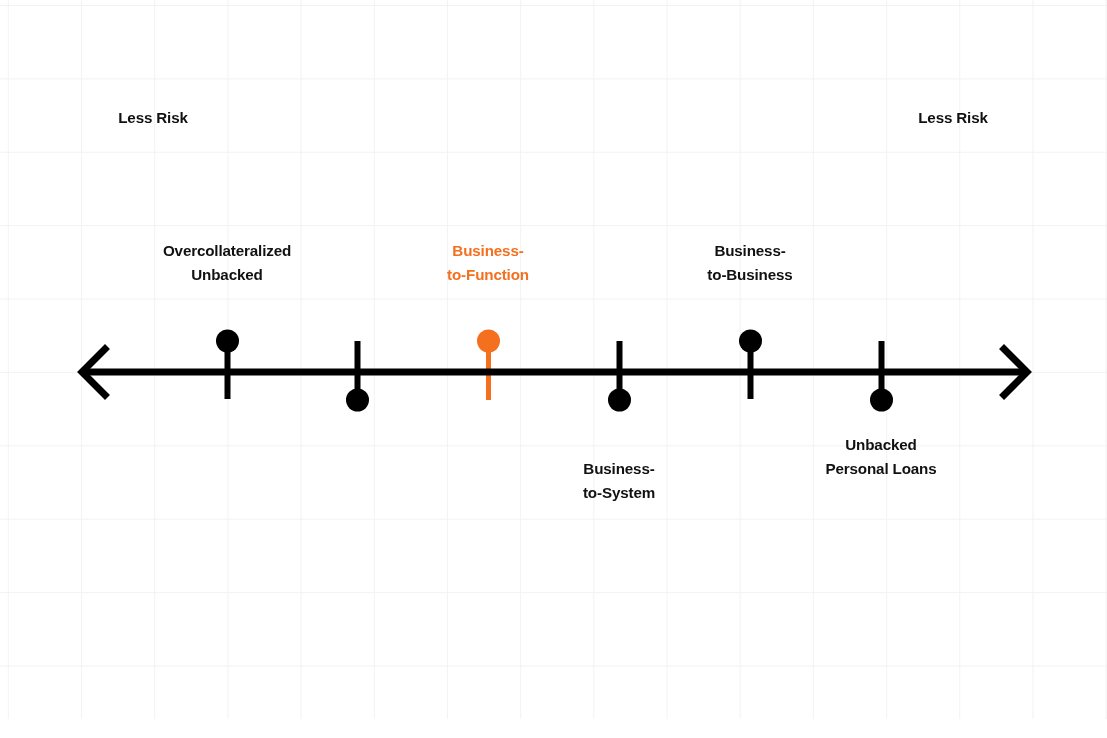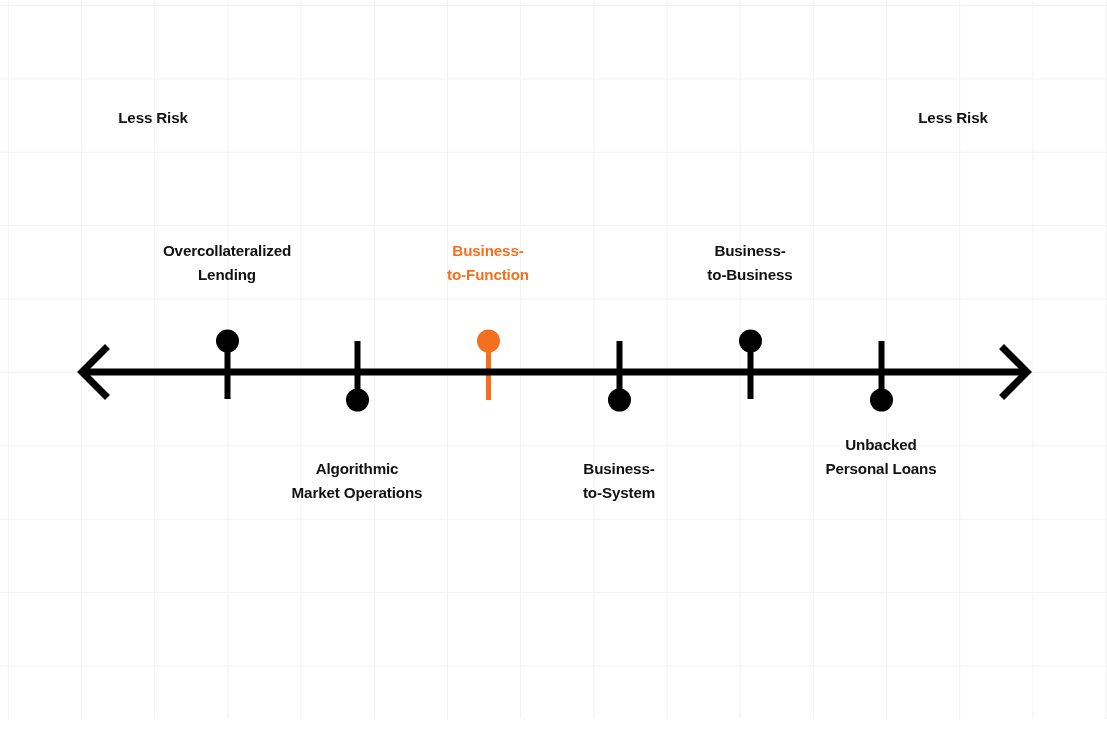--- a/index.html
+++ b/index.html
@@ -72,30 +72,28 @@
 
 <div id="stage">
 
   <div id="grid"></div>
 
   <div class="end-label" id="left-end-label" style="left:153px; top:109px;">Less Risk</div>
 
   <div class="end-label" id="right-end-label" style="left:953px; top:109px;">Less Risk</div>
 
   <div class="node-label" style="left:227px; top:239px;">Overcollateralized
-Lending</div>
+Unbacked</div>
 
   <div class="node-label accent" style="left:488px; top:239px;">Business-
 to-Function</div>
 
   <div class="node-label" style="left:750px; top:239px;">Business-
 to-Business</div>
 
-  <div class="node-label" style="left:357px; top:457px;">Algorithmic
-Market Operations</div>
 
   <div class="node-label" style="left:619px; top:457px;">Business-
 to-System</div>
 
   <div class="node-label" style="left:881px; top:433px;">Unbacked
 Personal Loans</div>
 
   <svg id="axis-layer" viewBox="0 0 1107 738" width="1107" height="738">
 
     <line x1="488.5" y1="338" x2="488.5" y2="400" stroke="#F4701F" stroke-width="5"></line>

